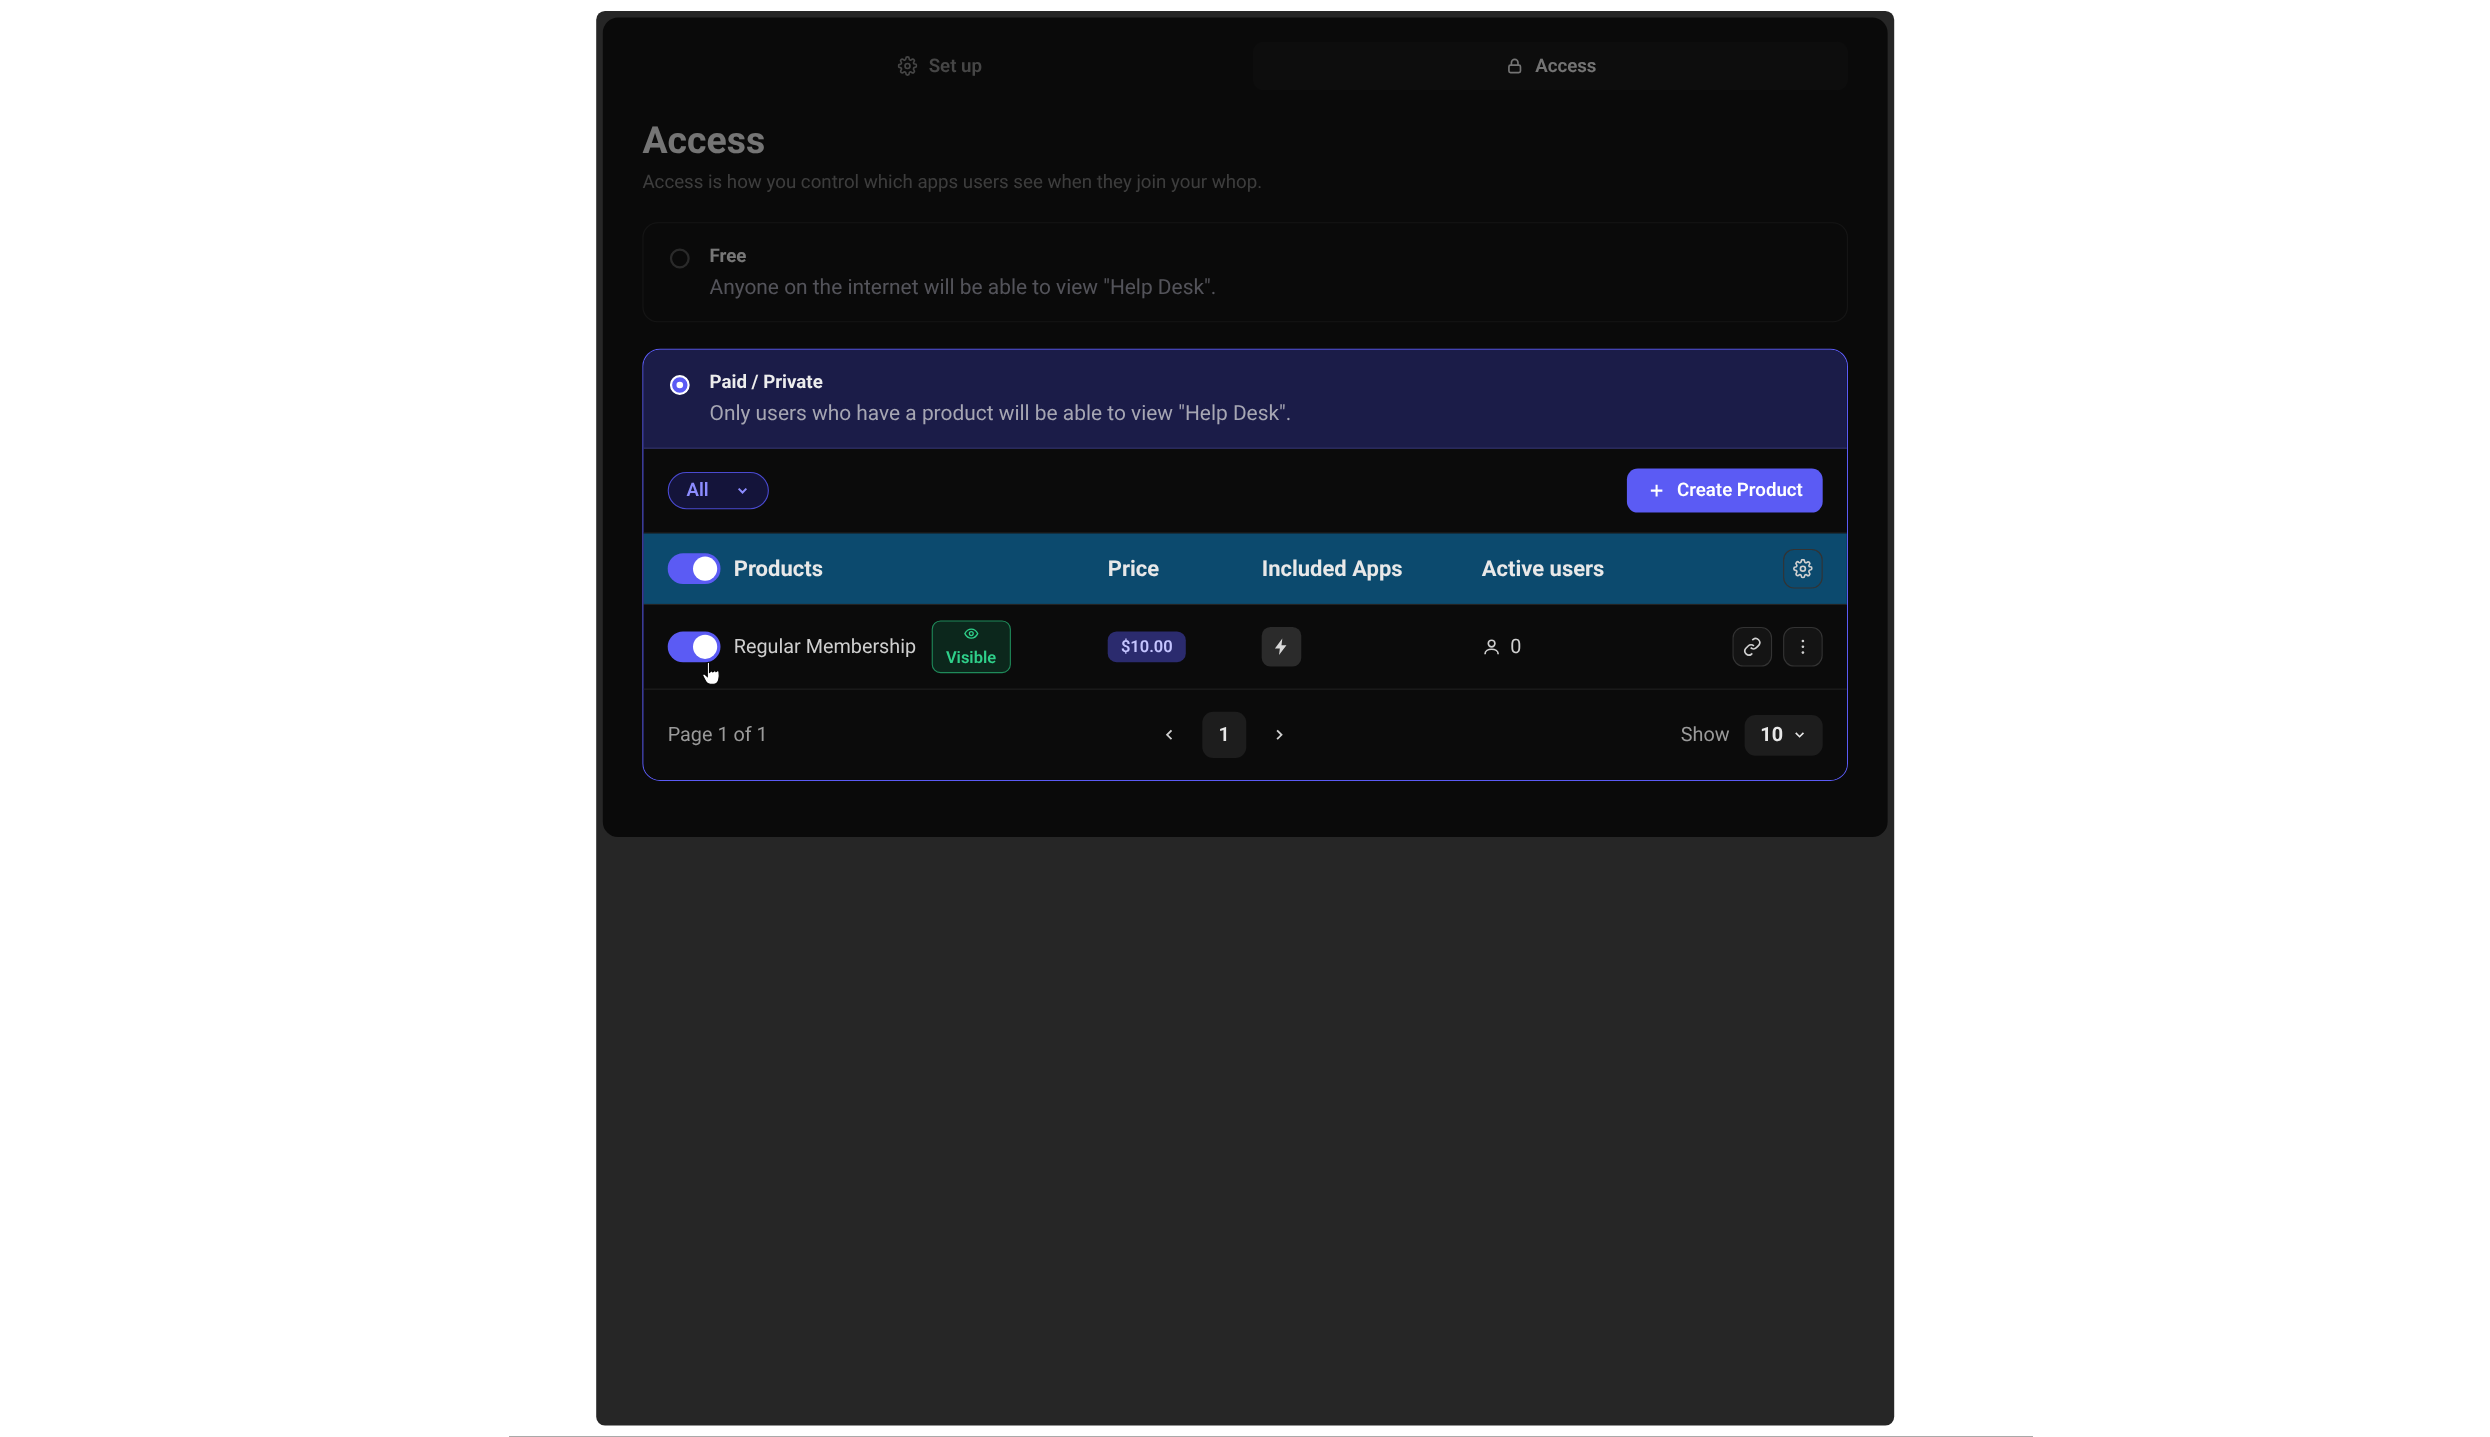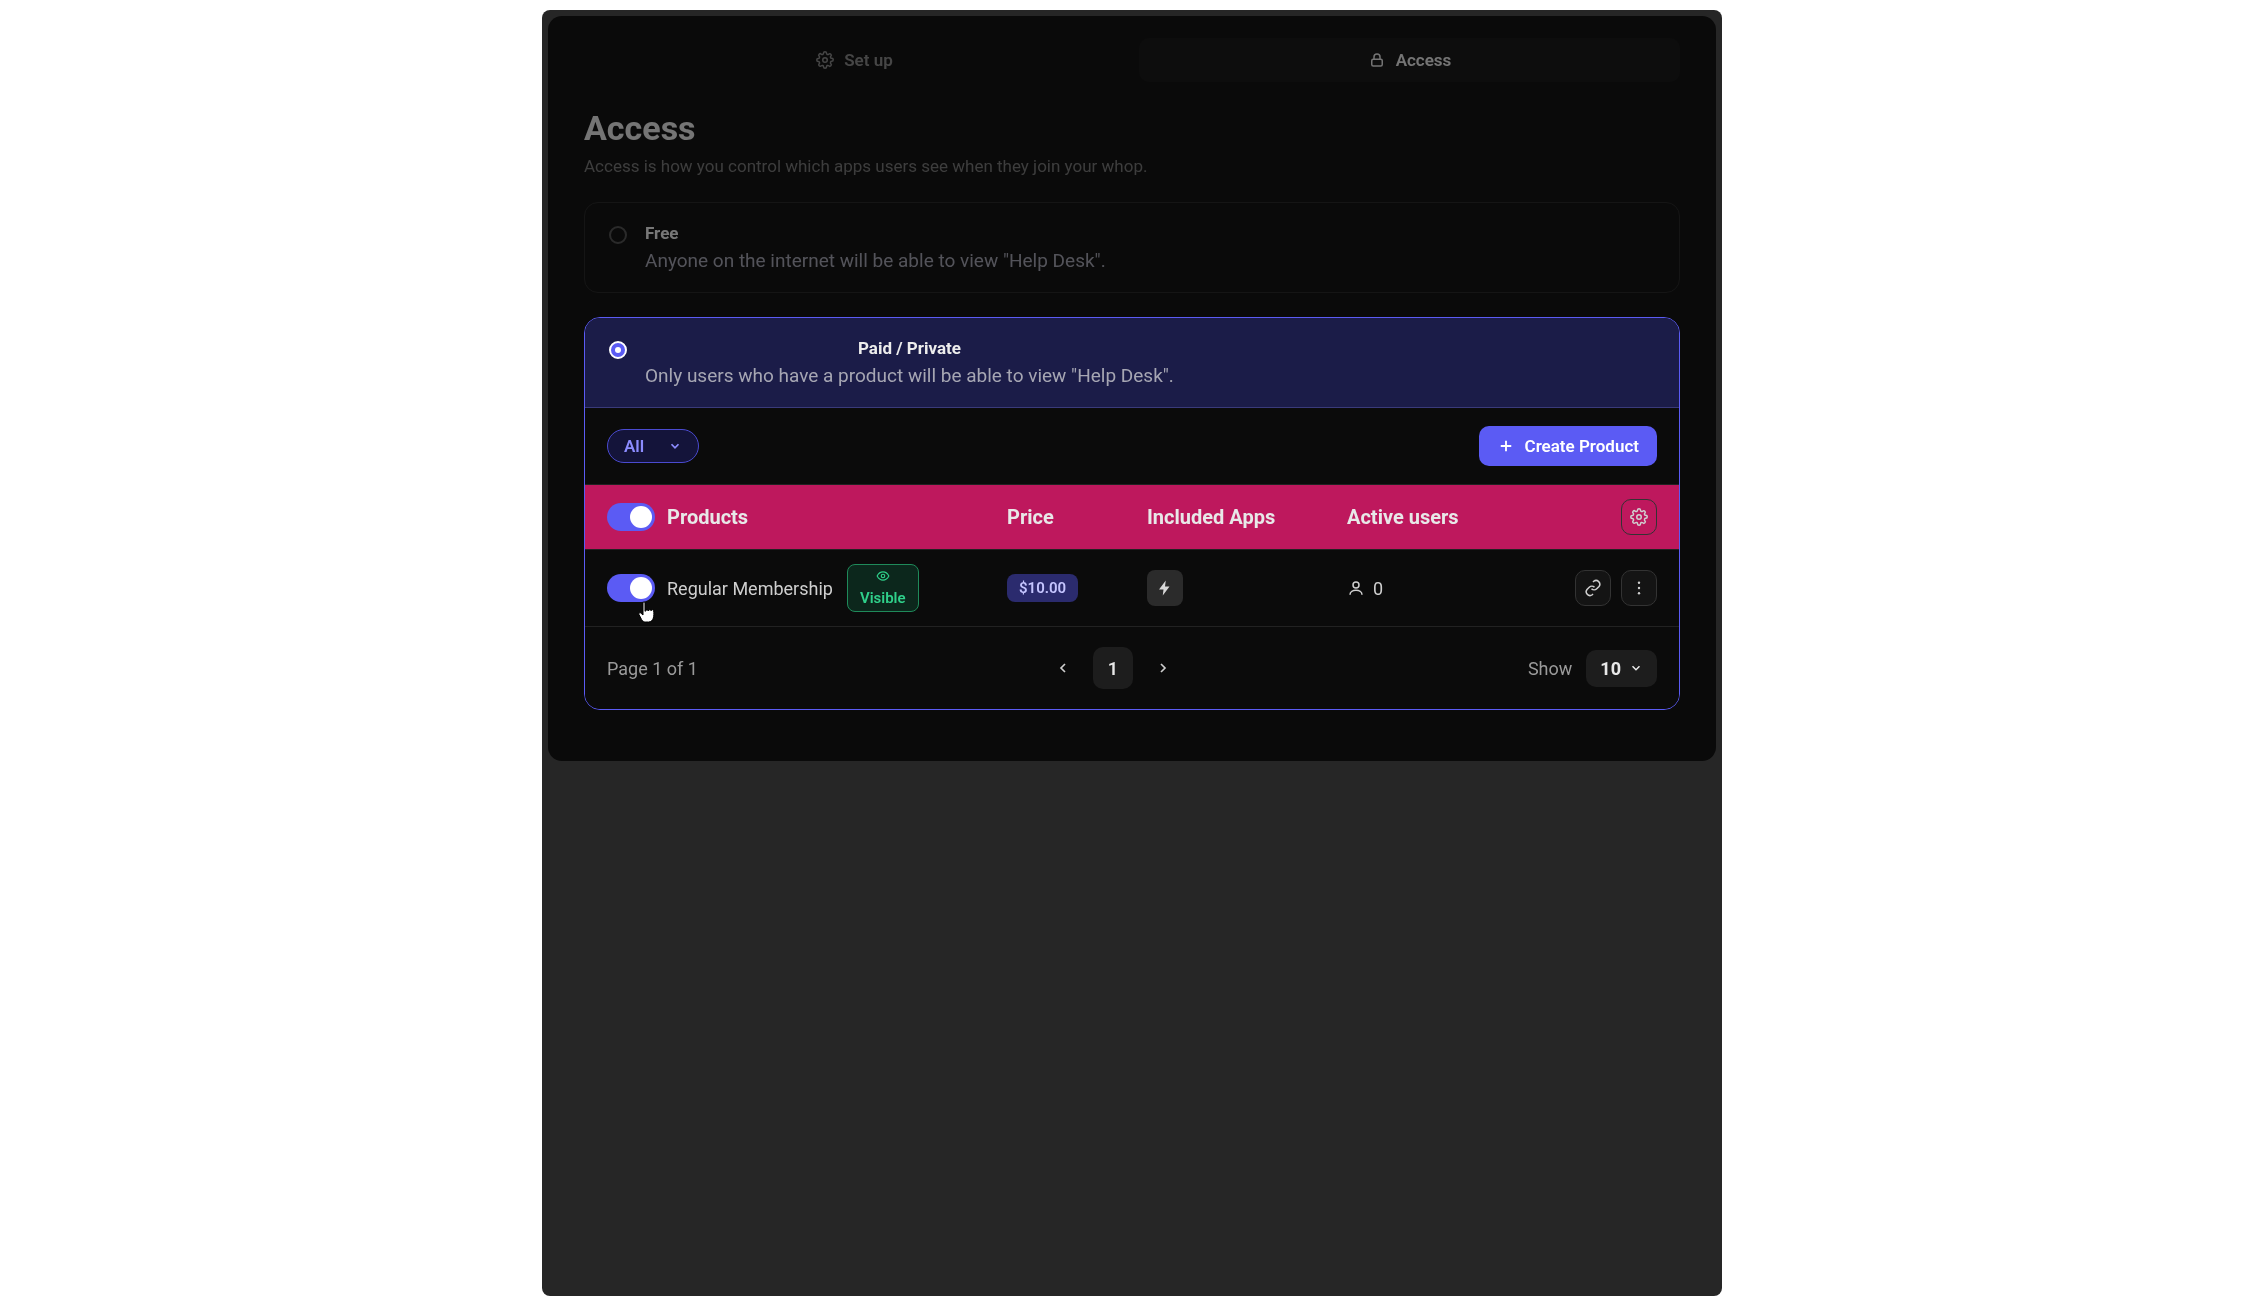--- a/index.html
+++ b/index.html
@@ -106,21 +106,20 @@
     border: 1.5px solid #5b5bf4;
     border-radius: 16px;
     overflow: hidden;
   }
   .paid-header {
     background: #1b1c48;
     padding: 20px 24px;
     display: flex;
     gap: 18px;
     border-bottom: 1px solid #3a3a7a;
-    text-align: center;
   }
 
   
   .toolbar {
     display: flex;
     align-items: center;
     justify-content: space-between;
     padding: 18px 22px;
     border-bottom: 1px solid #222;
     background: #0b0b0b;
@@ -154,21 +153,21 @@
   
   .thead {
     display: grid;
     grid-template-columns: 60px 1fr 140px 200px 200px 110px;
     align-items: center;
     padding: 14px 22px;
     border-bottom: 1px solid #222;
     color: #e8e8e8;
     font-size: 20px;
     font-weight: 700;
-    background: #be185d;
+    background: #0c4a6e;
   }
   .thead .gear-cell { display:flex; justify-content:flex-end; }
   .gear-btn {
     width: 36px; height: 36px;
     border: 1px solid #333;
     border-radius: 10px;
     display:flex; align-items:center; justify-content:center;
     color:#d0d0d0;
     cursor:pointer;
   }

